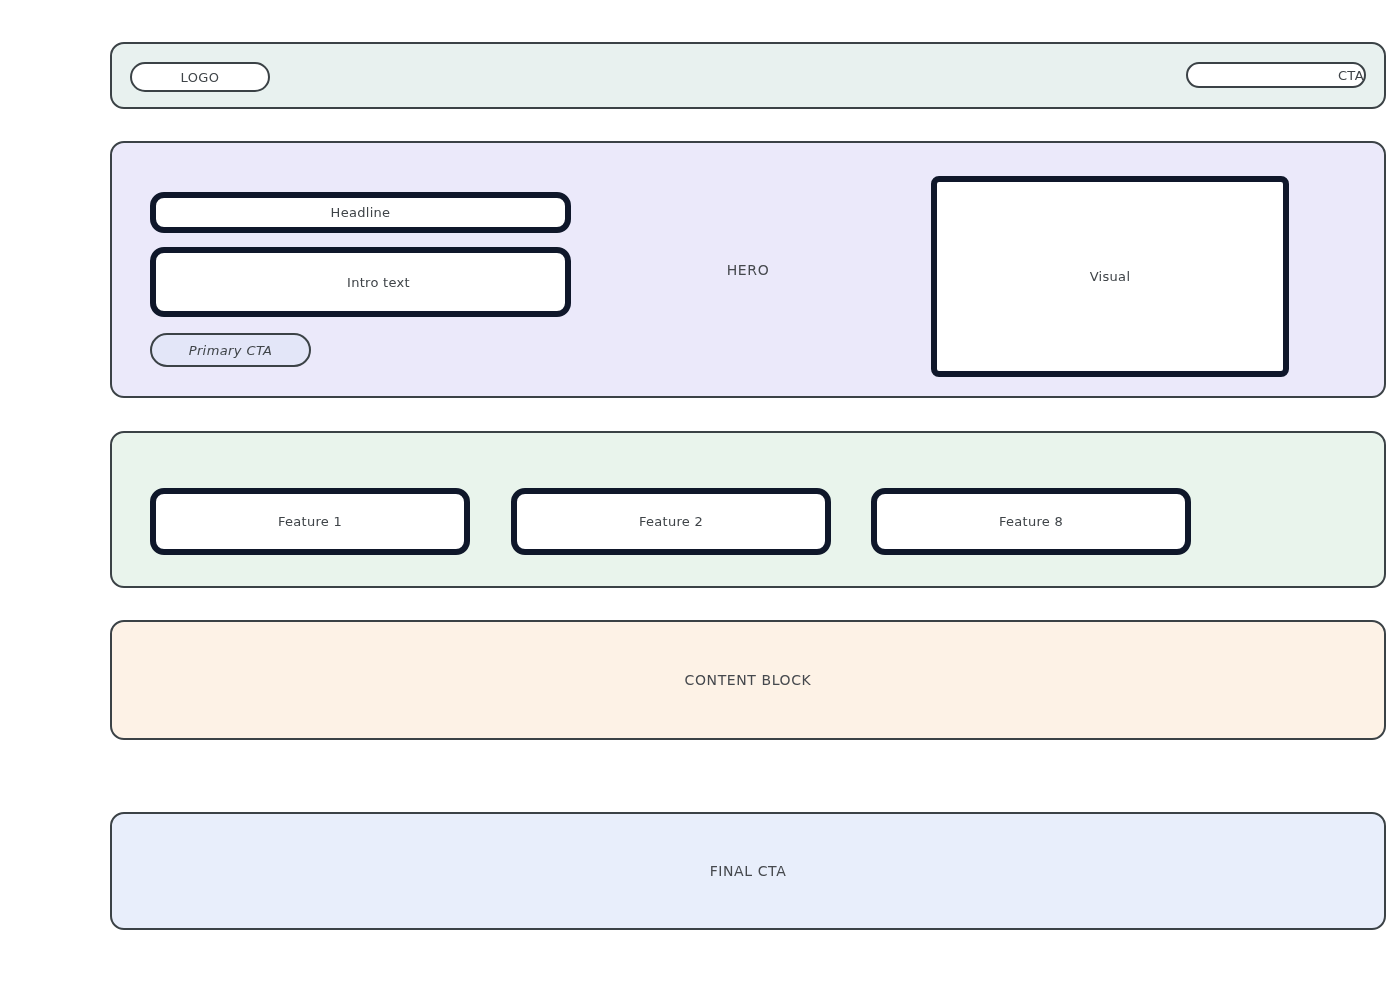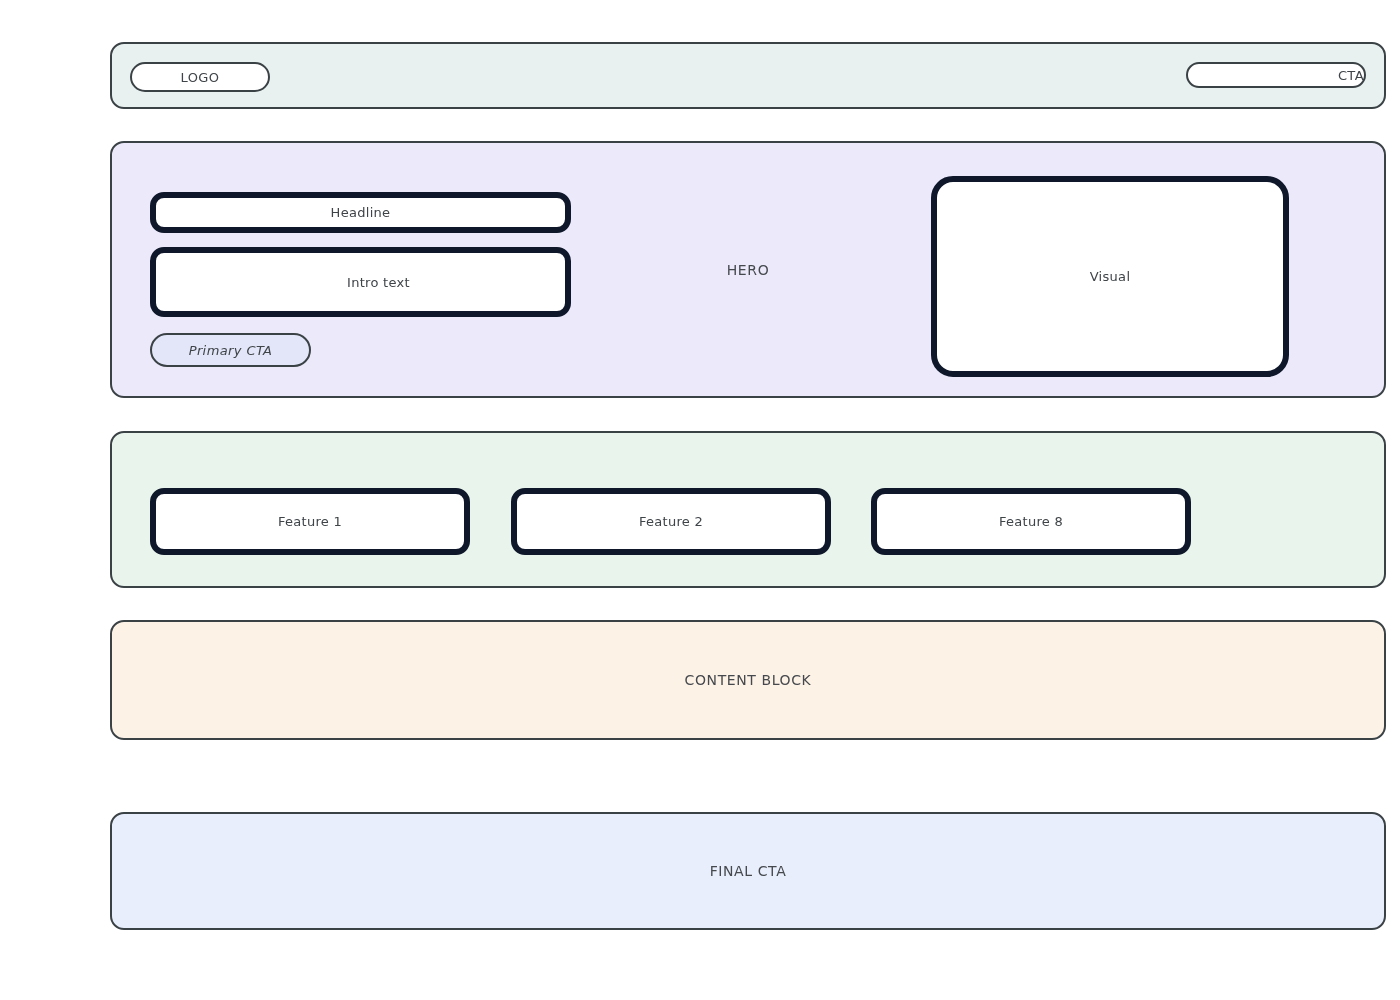--- a/index.html
+++ b/index.html
@@ -93,21 +93,21 @@
     width: 161px;
     height: 34px;
     background: #e3e6f8;
     font-style: italic;
   }
   .visual-box {
     left: 819px;
     top: 33px;
     width: 358px;
     height: 201px;
-    border-radius: 22px;
+    border-radius: 8px;
   }
   
   .features {
     top: 431px;
     height: 157px;
     background: #e9f4ec;
   }
   .feature-card { top: 55px; width: 320px; height: 67px; }
   .feature-1 { left: 38px; }
   .feature-2 { left: 399px; }

